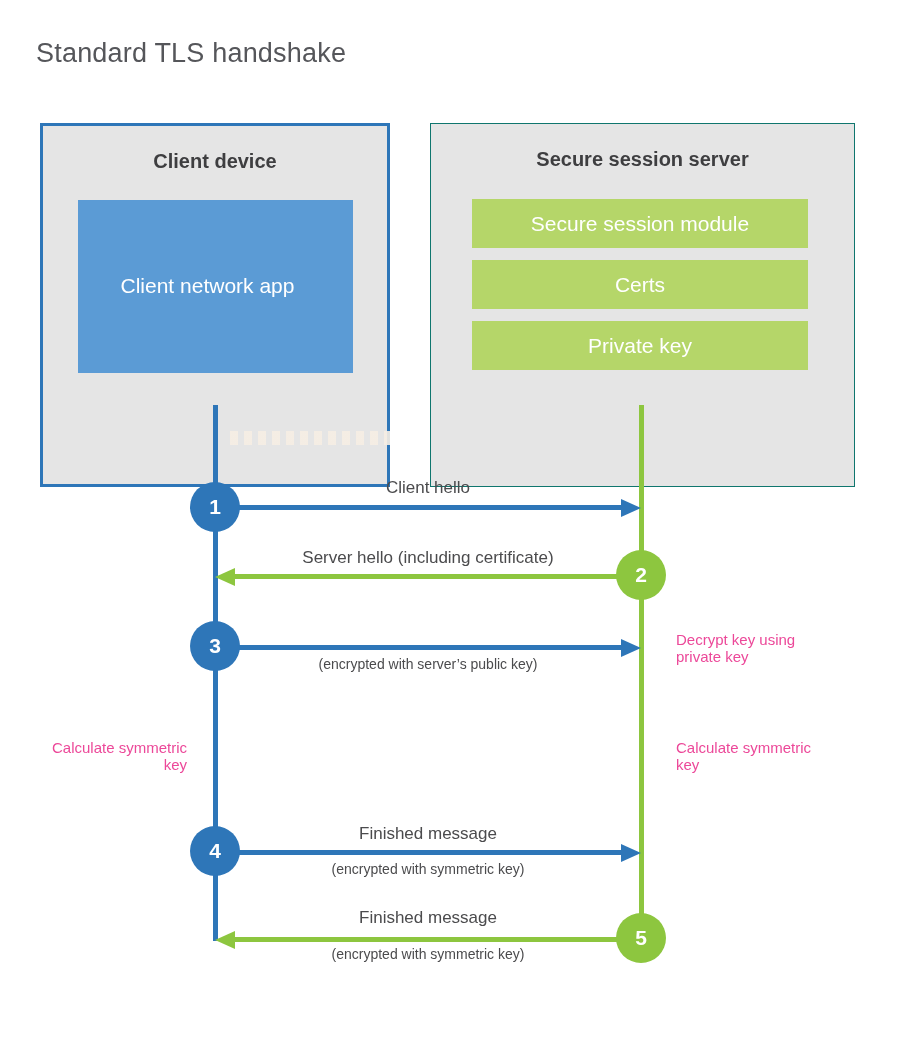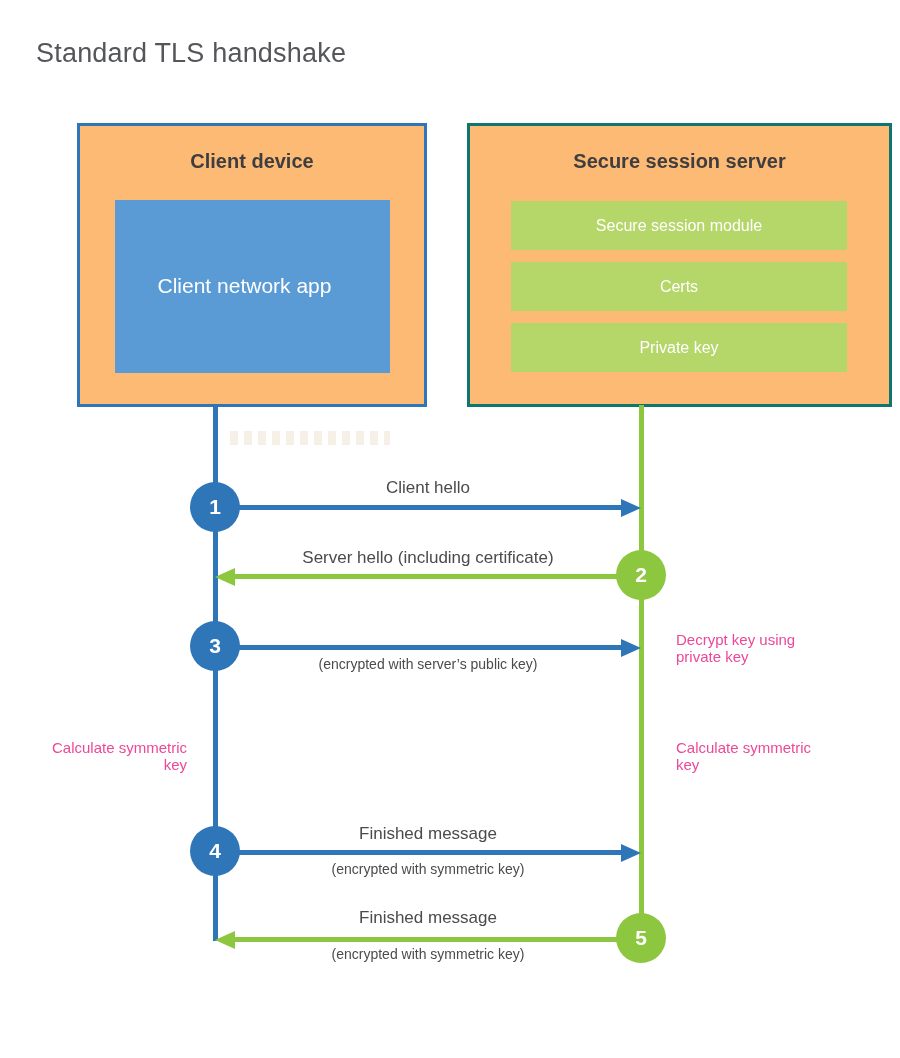--- a/index.html
+++ b/index.html
@@ -23,33 +23,32 @@
     font-weight: 300;
     letter-spacing: 0.2px;
     color: #55565a;
     margin-top: 8px;
   }
 
   
   .actor-box {
     position: absolute;
     top: 123px;
-    height: 284px;
-    background: #fdba74;
-    margin-left: 37px;
+    height: 364px;
+    background: #e5e5e5;
   }
   .client-box {
     left: 40px;
     width: 350px;
     border: 3px solid #2e76b8;
   }
   .server-box {
     left: 430px;
     width: 425px;
-    border: 3px solid #0f766e;
+    border: 1px solid #0f766e;
   }
   .box-title {
     position: absolute;
     left: 0;
     right: 0;
     top: 24px;
     text-align: center;
     font-size: 20px;
     font-weight: bold;
     color: #3e3e40;
@@ -76,21 +75,21 @@
 
   .server-bar {
     position: absolute;
     left: 41px;
     width: 336px;
     height: 49px;
     background: #b5d669;
     display: flex;
     align-items: center;
     justify-content: center;
-    font-size: 16px;
+    font-size: 21px;
     color: #ffffff;
   }
   .server-bar-1 { top: 75px; }
   .server-bar-2 { top: 136px; }
   .server-bar-3 { top: 197px; }
 
   
   .lifeline {
     position: absolute;
     width: 5px;

